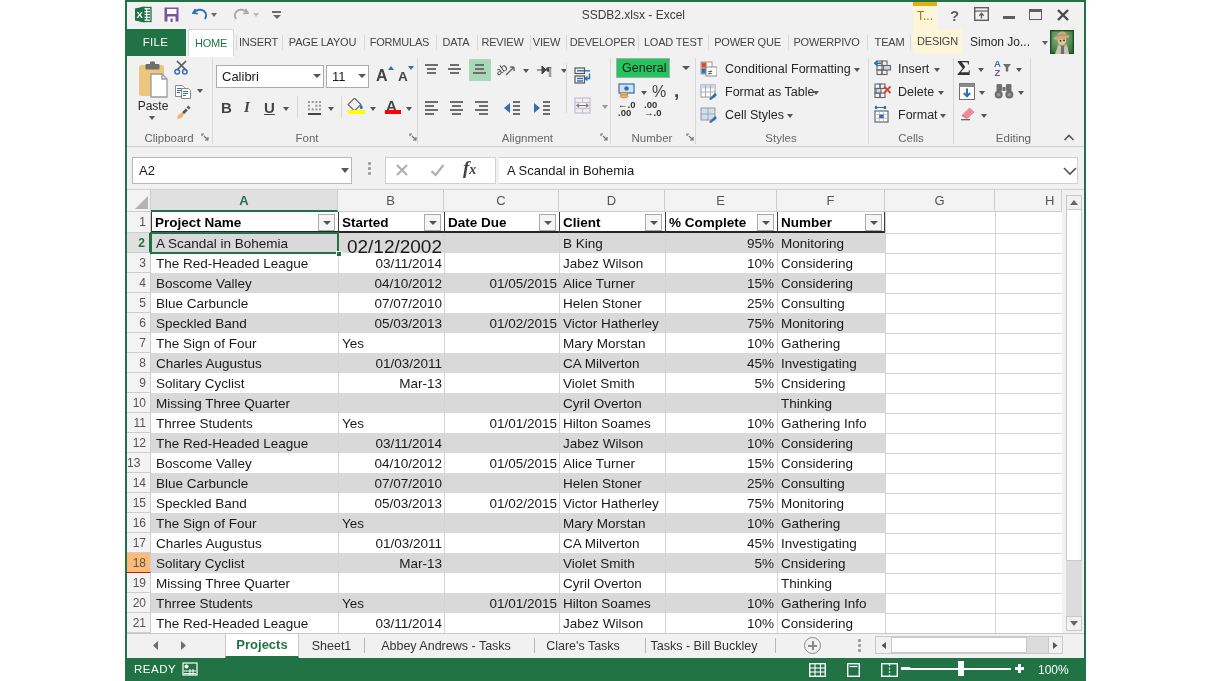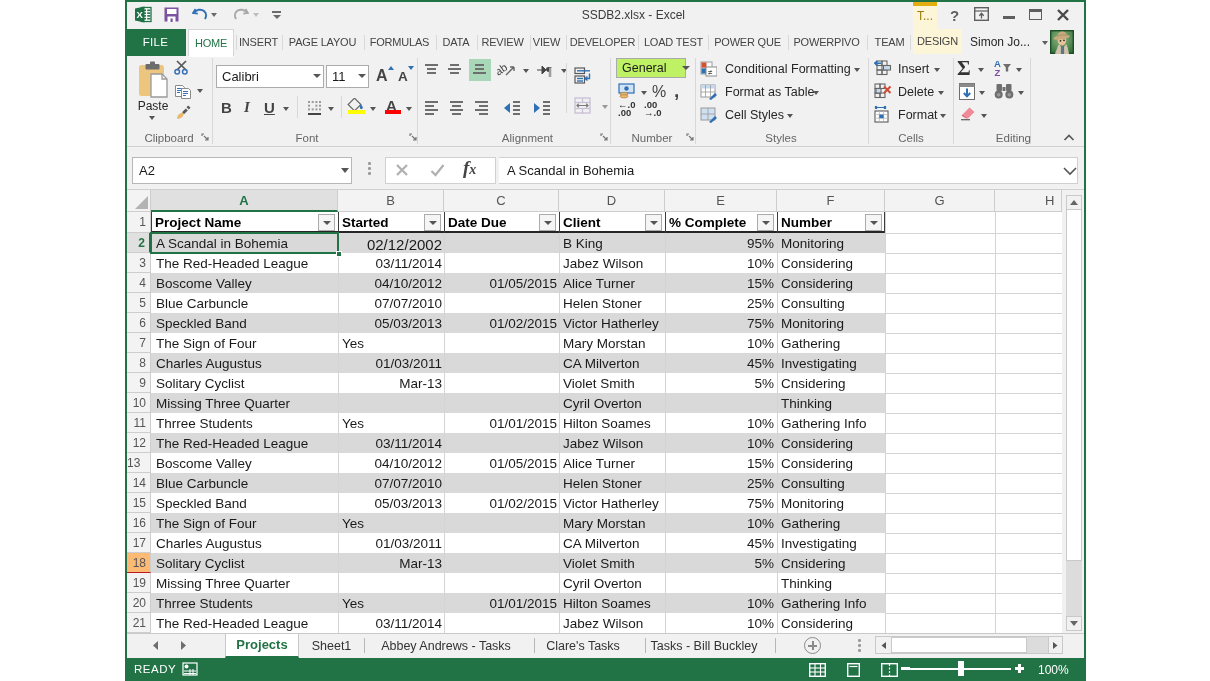--- a/index.html
+++ b/index.html
@@ -277,21 +277,21 @@
 <g stroke="#cabfd4" stroke-width="1.3" fill="none">
 <rect x="1" y="1" width="15" height="15"></rect>
 <line x1="1" y1="5.5" x2="16" y2="5.5"></line>
         <line x1="1" y1="11.5" x2="16" y2="11.5"></line>
 <line x1="8.5" y1="1" x2="8.5" y2="5.5"></line>
         <line x1="8.5" y1="11.5" x2="8.5" y2="17"></line>
 </g>
 <path d="M3 8.5 L14 8.5 M4.8 6.8 L3 8.5 L4.8 10.2 M12.2 6.8 L14 8.5 L12.2 10.2" stroke="#7a7a7a" stroke-width="1.2" fill="none"></path>
 </svg>
 <div class="abs" style="left:477px;top:105px;width:0;height:0;border-left:3.5px solid transparent;border-right:3.5px solid transparent;border-top:4px solid #999"></div>
-<div class="abs" style="left:491px;top:58px;width:70px;height:20px;background:#bef264;border:1px solid #ababab;font-size:12.5px;color:#1a1a1a;line-height:18px;padding-left:5px">General</div>
+<div class="abs" style="left:491px;top:58px;width:54px;height:20px;background:#22c55e;border:1px solid #ababab;font-size:12.5px;color:#1a1a1a;line-height:18px;padding-left:5px">General</div>
 <div class="abs" style="left:557px;top:66px;width:0;height:0;border-left:4px solid transparent;border-right:4px solid transparent;border-top:4.5px solid #555"></div>
 <svg class="abs" style="left:492px;top:83px" width="20" height="16" viewBox="0 0 20 16">
 <rect x="2" y="1" width="15" height="9" fill="#cfe3f5" stroke="#2f6fb3" stroke-width="1.2"></rect>
 <circle cx="9.5" cy="5.5" r="2.2" fill="#2f6fb3"></circle>
 <ellipse cx="7" cy="11" rx="4" ry="1.6" fill="#e8b96d" stroke="#b5854a" stroke-width="0.8"></ellipse>
 <ellipse cx="7" cy="13.3" rx="4" ry="1.6" fill="#e8b96d" stroke="#b5854a" stroke-width="0.8"></ellipse>
 </svg>
 <div class="abs" style="left:516px;top:91px;width:0;height:0;border-left:3.5px solid transparent;border-right:3.5px solid transparent;border-top:4px solid #555"></div>
 <div class="abs" style="left:527px;top:83px;font-size:16px;color:#444">%</div>
 <div class="abs" style="left:549px;top:80px;font-size:19px;font-weight:bold;color:#444">,</div>
@@ -510,21 +510,21 @@
 <div class="abs" style="left:303.5px;top:221px;width:0;height:0;border-left:4px solid transparent;border-right:4px solid transparent;border-top:4.5px solid #555"></div>
 <div class="abs" style="left:414px;top:214px;width:17px;height:17px;background:#f5f5f5;border:1px solid #ababab"></div>
 <div class="abs" style="left:418.5px;top:221px;width:0;height:0;border-left:4px solid transparent;border-right:4px solid transparent;border-top:4.5px solid #555"></div>
 <div class="abs" style="left:520px;top:214px;width:17px;height:17px;background:#f5f5f5;border:1px solid #ababab"></div>
 <div class="abs" style="left:524.5px;top:221px;width:0;height:0;border-left:4px solid transparent;border-right:4px solid transparent;border-top:4.5px solid #555"></div>
 <div class="abs" style="left:632px;top:214px;width:17px;height:17px;background:#f5f5f5;border:1px solid #ababab"></div>
 <div class="abs" style="left:636.5px;top:221px;width:0;height:0;border-left:4px solid transparent;border-right:4px solid transparent;border-top:4.5px solid #555"></div>
 <div class="abs" style="left:740px;top:214px;width:17px;height:17px;background:#f5f5f5;border:1px solid #ababab"></div>
 <div class="abs" style="left:744.5px;top:221px;width:0;height:0;border-left:4px solid transparent;border-right:4px solid transparent;border-top:4.5px solid #555"></div>
 <div class="abs" style="left:31px;top:236px;font-size:13.5px;color:#1a1a1a">A Scandal in Bohemia</div>
-<div class="abs" style="left:213px;top:236px;width:104px;text-align:right;font-size:15px;color:#1a1a1a">02/12/2002</div>
+<div class="abs" style="left:213px;top:236px;width:104px;text-align:right;font-size:19px;color:#1a1a1a">02/12/2002</div>
 <div class="abs" style="left:438px;top:236px;font-size:13.5px;color:#1a1a1a">B King</div>
 <div class="abs" style="left:540px;top:236px;width:109px;text-align:right;font-size:13.5px;color:#1a1a1a">95%</div>
 <div class="abs" style="left:656px;top:236px;font-size:13.5px;color:#1a1a1a">Monitoring</div>
 <div class="abs" style="left:31px;top:256px;font-size:13.5px;color:#1a1a1a">The Red-Headed League</div>
 <div class="abs" style="left:213px;top:256px;width:104px;text-align:right;font-size:13.5px;color:#1a1a1a">03/11/2014</div>
 <div class="abs" style="left:438px;top:256px;font-size:13.5px;color:#1a1a1a">Jabez Wilson</div>
 <div class="abs" style="left:540px;top:256px;width:109px;text-align:right;font-size:13.5px;color:#1a1a1a">10%</div>
 <div class="abs" style="left:656px;top:256px;font-size:13.5px;color:#1a1a1a">Considering</div>
 <div class="abs" style="left:31px;top:276px;font-size:13.5px;color:#1a1a1a">Boscome Valley</div>
 <div class="abs" style="left:213px;top:276px;width:104px;text-align:right;font-size:13.5px;color:#1a1a1a">04/10/2012</div>

